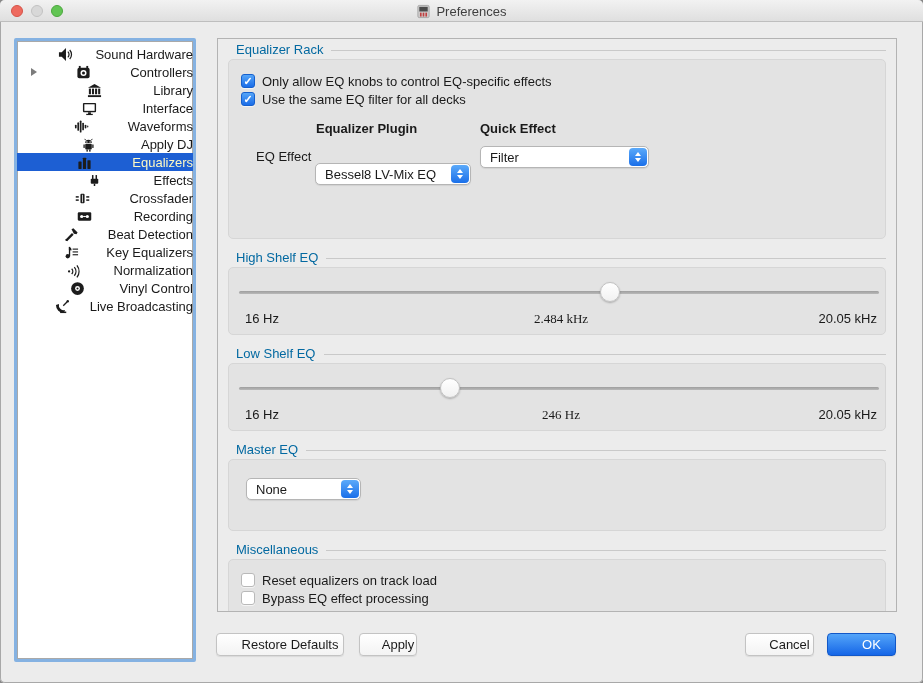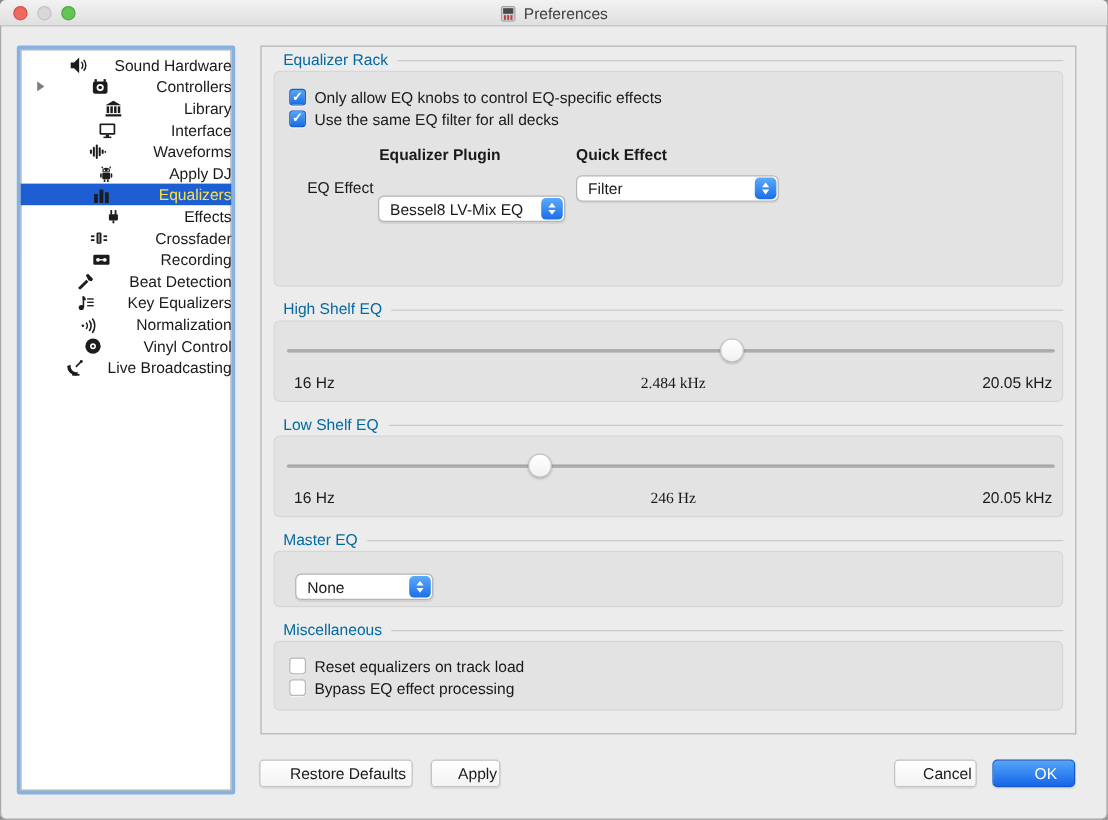--- a/index.html
+++ b/index.html
@@ -23,21 +23,21 @@
   .title-text { color:#3F3F3F; }
 
   .content { position:relative; height:660px; }
 
   
   .sidebar { position:absolute; left:14px; top:16px; width:182px; height:624px;
              background:#FFFFFF; border:3px solid #85B2E2; border-radius:2px;
              box-shadow: inset 0 0 0 1px #A9A9A9; padding-top:4px; overflow:hidden; }
   .sb-item { position:relative; display:flex; align-items:center; height:18px;
              padding-left:8px; cursor:default;justify-content:space-between; }
-  .sb-item.selected { background:#1D5FD3; color:#fde047; }
+  .sb-item.selected { background:#1D5FD3; color:#fef9c3; }
   .sb-gutter { width:18px; display:flex; align-items:center; justify-content:center; flex:0 0 18px; }
   .disclosure { width:0; height:0; border-top:4.5px solid transparent;
                 border-bottom:4.5px solid transparent; border-left:6px solid #7C7C7C; }
   .sb-icon { width:15px; flex:0 0 15px; display:flex; align-items:center; }
   .sb-icon svg { width:15px; height:15px; display:block; fill:#1C1C1C; }
   .sb-label { margin-left:7px; white-space:nowrap; }
 
   
   .main-pane { position:absolute; left:217px; top:16px; width:680px; height:574px;
                background:#ECECEC; border:1px solid #B3B3B3; padding:3px 10px 0 10px; overflow:hidden; }
@@ -88,21 +88,21 @@
                   background:linear-gradient(#9E9E9E,#B9B9B9); border-radius:2px; }
   .slider-handle { position:absolute; top:-9px; width:20px; height:20px; border-radius:50%;
                    background:linear-gradient(#FFFFFF,#F1F1F1); border:1px solid #C2C2C2;
                    box-shadow:0 1px 2px rgba(0,0,0,.25); }
   .shelf-labels { position:absolute; left:16px; right:8px; bottom:8px; height:15px; }
   .lbl-min { position:absolute; left:0; }
   .lbl-val { position:absolute; left:50%; transform:translateX(-50%);font-family:Liberation Serif, serif; }
   .lbl-max { position:absolute; right:0; }
 
   
-  .master-box { height:47px; padding:18px 0 0 17px; }
+  .master-box { height:72px; padding:18px 0 0 17px; }
   .dd-master { width:115px; }
 
   
   .misc-box { height:58px; padding:11px 0 0 12px; }
 
   
   .btn { position:absolute; height:23px; border-radius:4px; border:1px solid #C3C3C3;
          background:linear-gradient(#FFFFFF,#F3F3F3); display:flex; align-items:center;
          justify-content:center; box-shadow:0 1px 1px rgba(0,0,0,.08); cursor:default;padding-left:20px; }
   .btn-restore { left:216px; top:611px; width:128px; }

